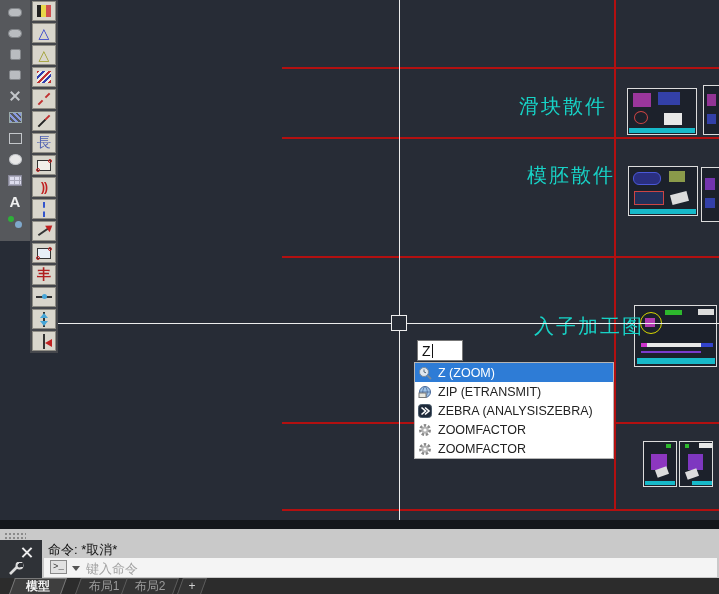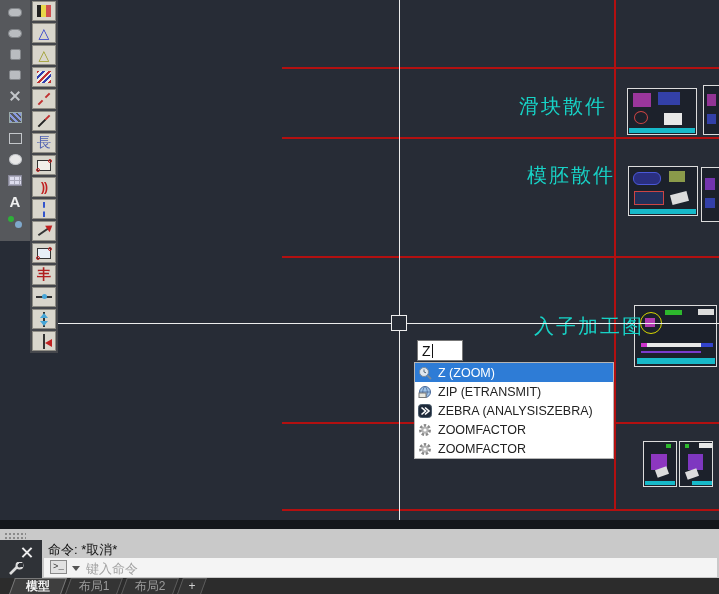--- a/index.html
+++ b/index.html
@@ -359,21 +359,21 @@
       <div class="ddcaret"></div>
       <div class="placeholder">键入命令</div>
     </div>
   </div>
 
   <div class="tabbar">
     <div class="tab active" style="left:12px; width:52px">
       <span class="bg"></span>
       <span class="lbl">模型</span>
     </div>
-    <div class="tab" style="left:68px; width:52px">
+    <div class="tab" style="left:78px; width:52px">
       <span class="bg"></span>
       <span class="lbl">布局1</span>
     </div>
     <div class="tab" style="left:124px; width:52px">
       <span class="bg"></span>
       <span class="lbl">布局2</span>
     </div>
     <div class="tab" style="left:180px; width:24px">
       <span class="bg"></span>
       <span class="lbl" style="color:#d0d0d0">+</span>

